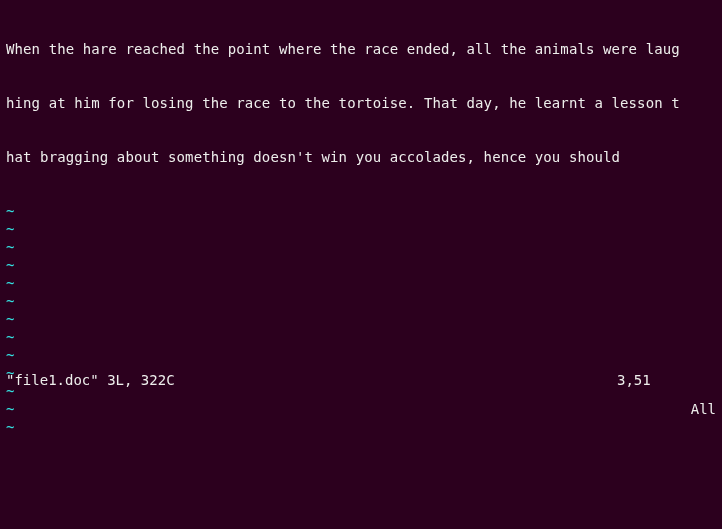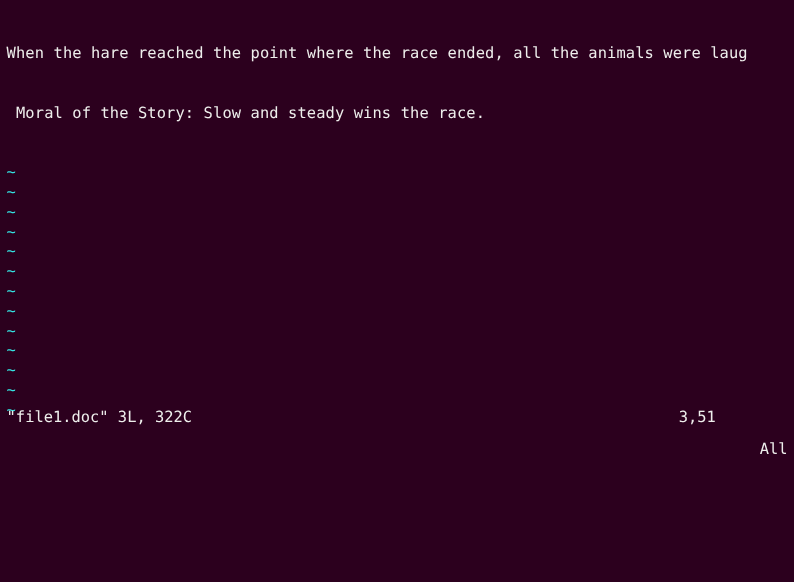--- a/index.html
+++ b/index.html
@@ -58,21 +58,22 @@
     flex: 0 0 auto;
     margin-top: 29px;
   }
 </style>
 </head>
 <body>
 
 <div class="terminal">
   <div class="buffer">
     <div class="text-line">When the hare reached the point where the race ended, all the animals were laug</div>
-    <div class="text-line"> Moral of the Story: Slow and steady wins the race.</div>
+    <div class="text-line">hing at him for losing the race to the tortoise. That day, he learnt a lesson t</div>
+    <div class="text-line">hat bragging about something doesn't win you accolades, hence you should</div>
     <div id="tilde-container"><div class="tilde">~</div><div class="tilde">~</div><div class="tilde">~</div><div class="tilde">~</div><div class="tilde">~</div><div class="tilde">~</div><div class="tilde">~</div><div class="tilde">~</div><div class="tilde">~</div><div class="tilde">~</div><div class="tilde">~</div><div class="tilde">~</div><div class="tilde">~</div></div>
   </div>
   <div class="status">
     <span class="left"><span>"file1.doc"</span> <span>3L, 322C</span></span>
     <span class="spacer"></span>
     <span class="pos">3,51</span>
     <span class="scroll">All</span>
   </div>
 </div>
 

